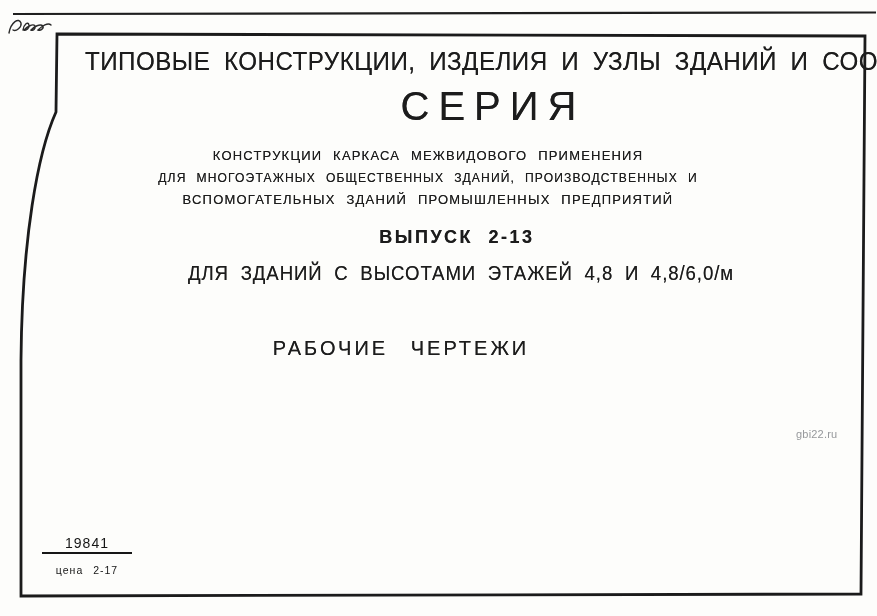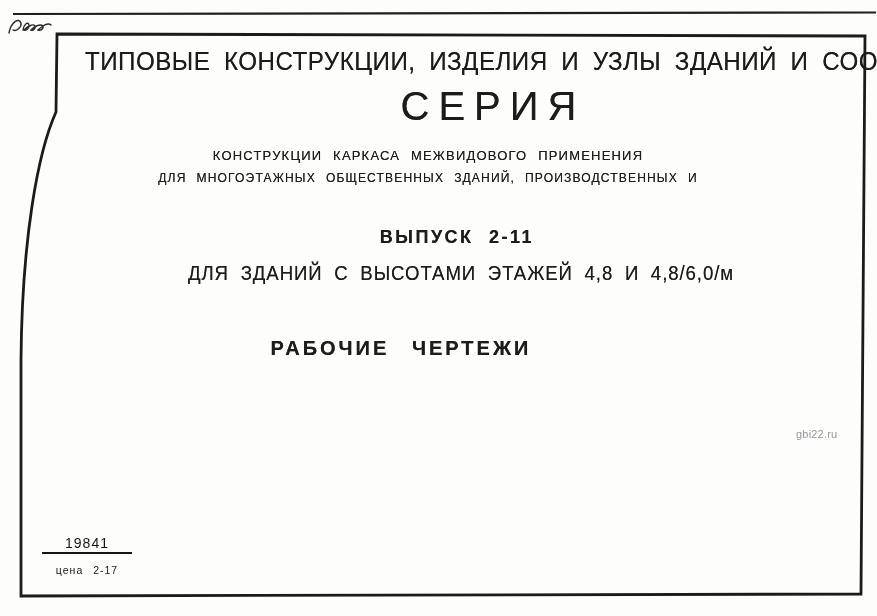--- a/index.html
+++ b/index.html
@@ -38,21 +38,21 @@
     left:57px;top:227px;width:800px;
     font-size:18px;font-weight:600;letter-spacing:2.5px;word-spacing:8px;
   }
   .subject-block{
     left:57px;top:262px;width:808px;
     font-size:20px;line-height:23px;font-weight:500;
     letter-spacing:1px;word-spacing:6px;
   }
   .doctype-line{
     left:21px;top:337px;width:760px;
-    font-size:20px;font-weight:700;letter-spacing:3px;word-spacing:14px;
+    font-size:20px;font-weight:400;letter-spacing:3px;word-spacing:14px;
   }
   .stamp{
     left:42px;top:534px;width:90px;text-align:center;
     font-weight:400;color:#161616;
   }
   .stamp-code{
     display:inline-block;font-size:14px;letter-spacing:1px;
     padding:0 6px 1px 6px;
   }
   .stamp-rule{border:0;border-top:2px solid #161616;margin:0 0 1px 0;}
@@ -82,23 +82,24 @@
 
 <div class="abs content line header-line narrow">ТИПОВЫЕ КОНСТРУКЦИИ, ИЗДЕЛИЯ И УЗЛЫ ЗДАНИЙ И СООРУЖЕНИЙ</div>
 
 <div class="abs content series-row">
   <span class="line series-label">СЕРИЯ</span>
 </div>
 
 <div class="abs content title-block">
   <div class="line">КОНСТРУКЦИИ КАРКАСА МЕЖВИДОВОГО ПРИМЕНЕНИЯ</div>
   <div class="line narrow">ДЛЯ МНОГОЭТАЖНЫХ ОБЩЕСТВЕННЫХ ЗДАНИЙ, ПРОИЗВОДСТВЕННЫХ И</div>
+  <div class="line">ВСПОМОГАТЕЛЬНЫХ ЗДАНИЙ ПРОМЫШЛЕННЫХ ПРЕДПРИЯТИЙ</div>
 </div>
 
-<div class="abs content line issue-line">ВЫПУСК 2-11</div>
+<div class="abs content line issue-line">ВЫПУСК 2-13</div>
 
 <div class="abs content subject-block">
   <div class="line narrow">ДЛЯ ЗДАНИЙ С ВЫСОТАМИ ЭТАЖЕЙ 4,8 И 4,8/6,0/м</div>
 </div>
 
 <div class="abs content line doctype-line">РАБОЧИЕ ЧЕРТЕЖИ</div>
 
 <div class="abs content stamp">
   <span class="stamp-code">19841</span>
   <hr class="stamp-rule">

